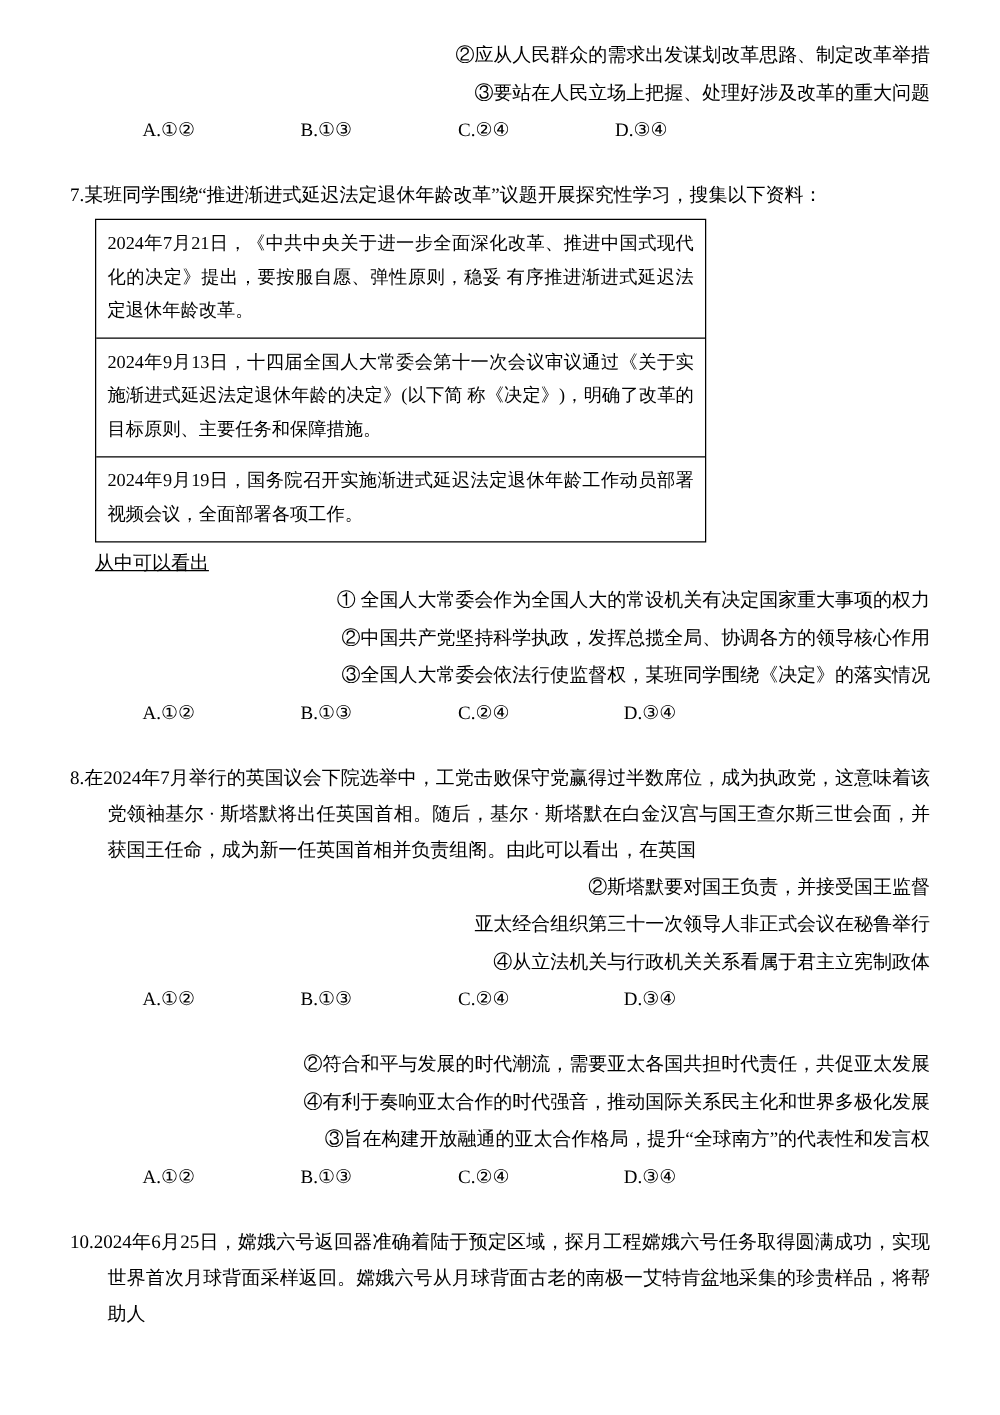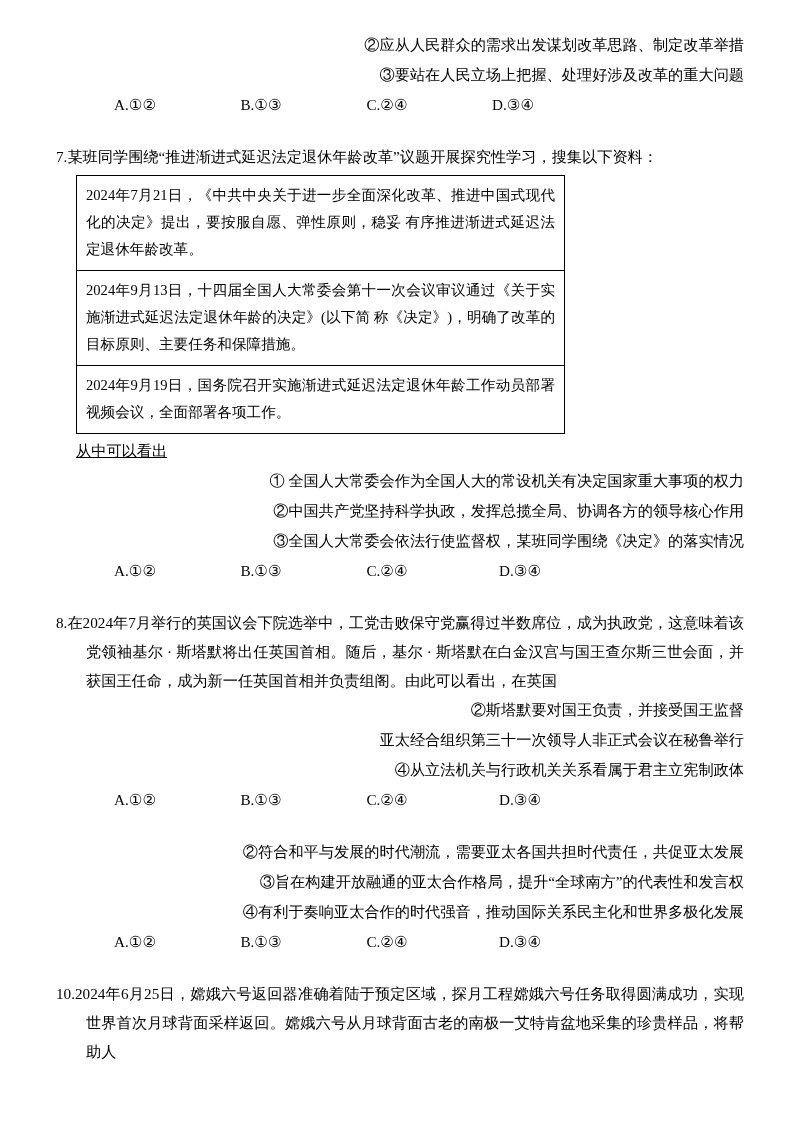--- a/index.html
+++ b/index.html
@@ -114,22 +114,22 @@
     <div class="options">
       <span>A.①②</span>
       <span>B.①③</span>
       <span>C.②④</span>
       <span style="width:140px;">D.③④</span>
     </div>
   </div>
 
   <div class="sec">
     <div class="line indent1">②符合和平与发展的时代潮流，需要亚太各国共担时代责任，共促亚太发展</div>
+    <div class="line indent1">④有利于奏响亚太合作的时代强音，推动国际关系民主化和世界多极化发展</div>
     <div class="line indent1">③旨在构建开放融通的亚太合作格局，提升“全球南方”的代表性和发言权</div>
-    <div class="line indent1">④有利于奏响亚太合作的时代强音，推动国际关系民主化和世界多极化发展</div>
     <div class="options">
       <span>A.①②</span>
       <span>B.①③</span>
       <span>C.②④</span>
       <span style="width:140px;">D.③④</span>
     </div>
   </div>
 
   <div class="sec">
     <div class="qtext hang2"><span>10.</span><span>2024年6月25日，嫦娥六号返回器准确着陆于预定区域，探月工程嫦娥六号任务取得圆满成功，实现世界首次月球背面采样返回。嫦娥六号从月球背面古老的南极一艾特肯盆地采集的珍贵样品，将帮助人</span></div>

